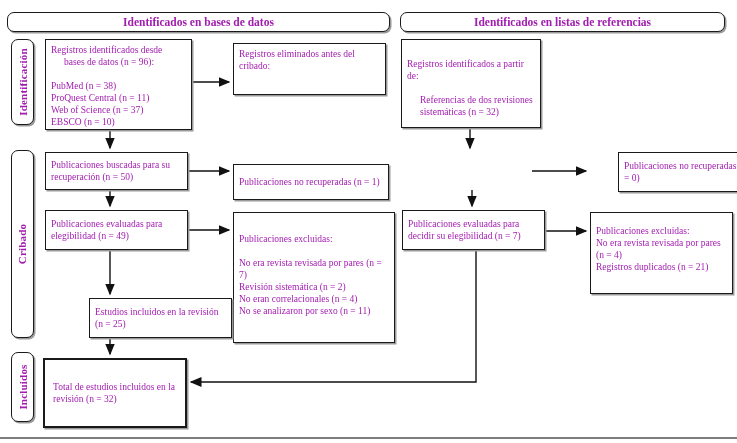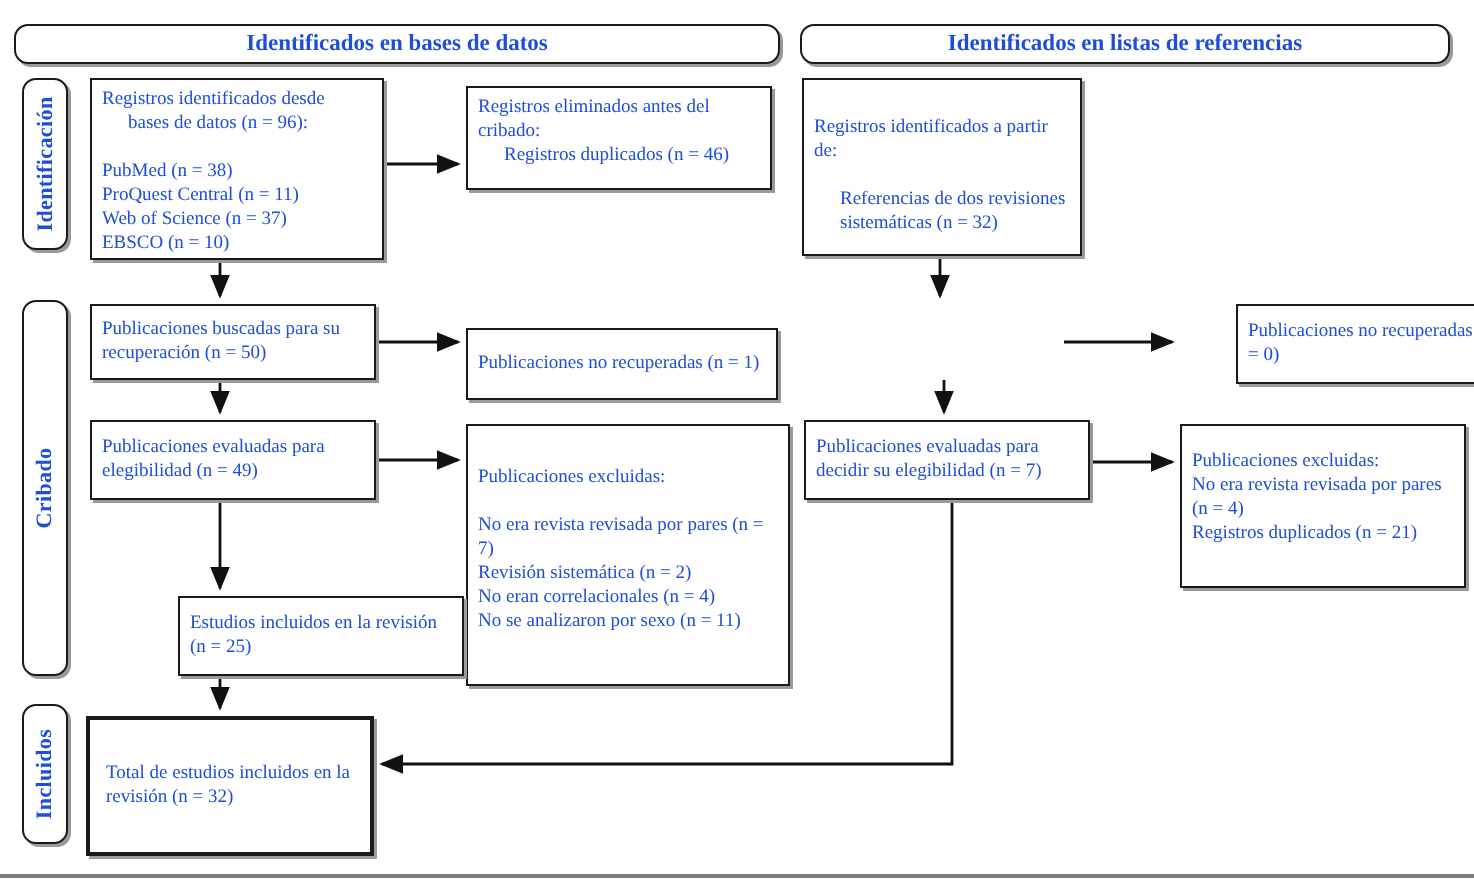--- a/index.html
+++ b/index.html
@@ -1,21 +1,21 @@
 <!DOCTYPE html>
 <html><head>
 <meta charset="utf-8">
 <style>
   html,body{margin:0;padding:0;background:#ffffff;}
   #stage{
     position:relative;
     width:737px;height:443px;
     background:#ffffff;
     font-family:"Liberation Serif","DejaVu Serif",serif;
-    color:#1d4ed8;
+    color:#a21caf;
     overflow:hidden;
   }
   .hdr{
     position:absolute;
     border:1.6px solid #1a1a1a;
     border-radius:7px;
     background:#fff;
     box-shadow:1.5px 1.5px 0 #9a9a9a;
     display:flex;align-items:center;justify-content:center;
     font-weight:bold;font-size:11.5px;
@@ -106,21 +106,20 @@
       <li>PubMed (n = 38)</li>
       <li>ProQuest Central (n = 11)</li>
       <li>Web of Science (n = 37)</li>
       <li>EBSCO (n = 10)</li>
     </ul>
   </div>
 
   <div class="box" style="left:233px;top:43px;width:153px;height:52px;">
     <div>Registros eliminados antes del</div>
     <div>cribado:</div>
-    <div class="indent1">Registros duplicados (n = 46)</div>
   </div>
 
   <div class="box vcenter" style="left:45px;top:152px;width:143px;height:38px;">
     <div>Publicaciones buscadas para su recuperación (n = 50)</div>
   </div>
 
   <div class="box vcenter" style="left:233px;top:152px;width:156px;height:36px;margin-top:12px;">
     <div>Publicaciones no recuperadas (n = 1)</div>
   </div>
 

